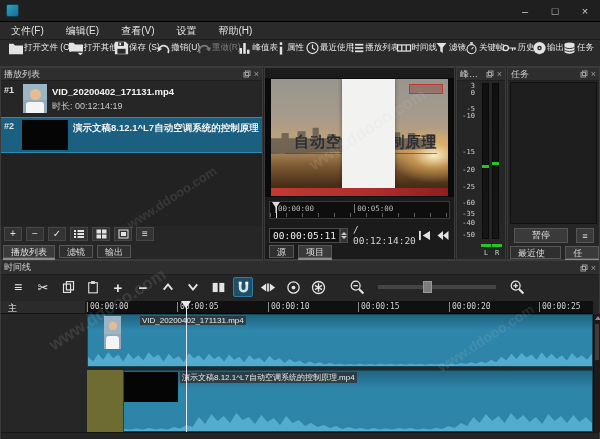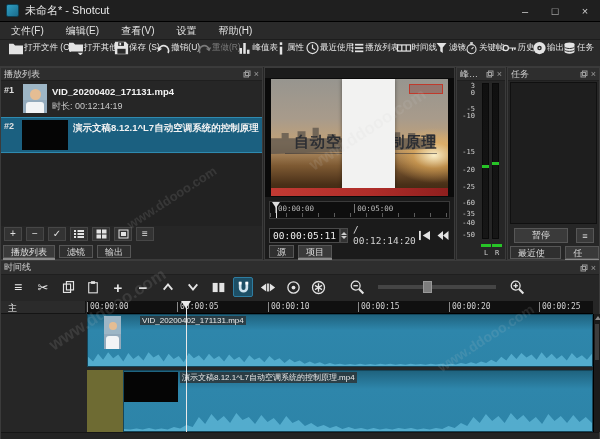--- a/index.html
+++ b/index.html
@@ -130,21 +130,20 @@
   .uparrow{position:absolute;left:1px;top:2px;width:0;height:0;border-left:3px solid transparent;
            border-right:3px solid transparent;border-bottom:4px solid #8a8a8a}
   .watermark{position:absolute;color:#cfcfcf;opacity:.12;font-size:17px;font-weight:bold;
              transform:rotate(-33deg);pointer-events:none;z-index:50;white-space:nowrap}
 </style>
 </head>
 <body>
 
 <div class="titlebar">
   <div class="appicon"></div>
-  <span class="wtitle">未命名* - Shotcut</span>
   <div class="winbtns">
     <div class="winbtn">–</div>
     <div class="winbtn">□</div>
     <div class="winbtn">×</div>
   </div>
 </div>
 
 <div class="menubar">
   <span class="menuitem">文件(F)</span>
   <span class="menuitem">编辑(E)</span>

